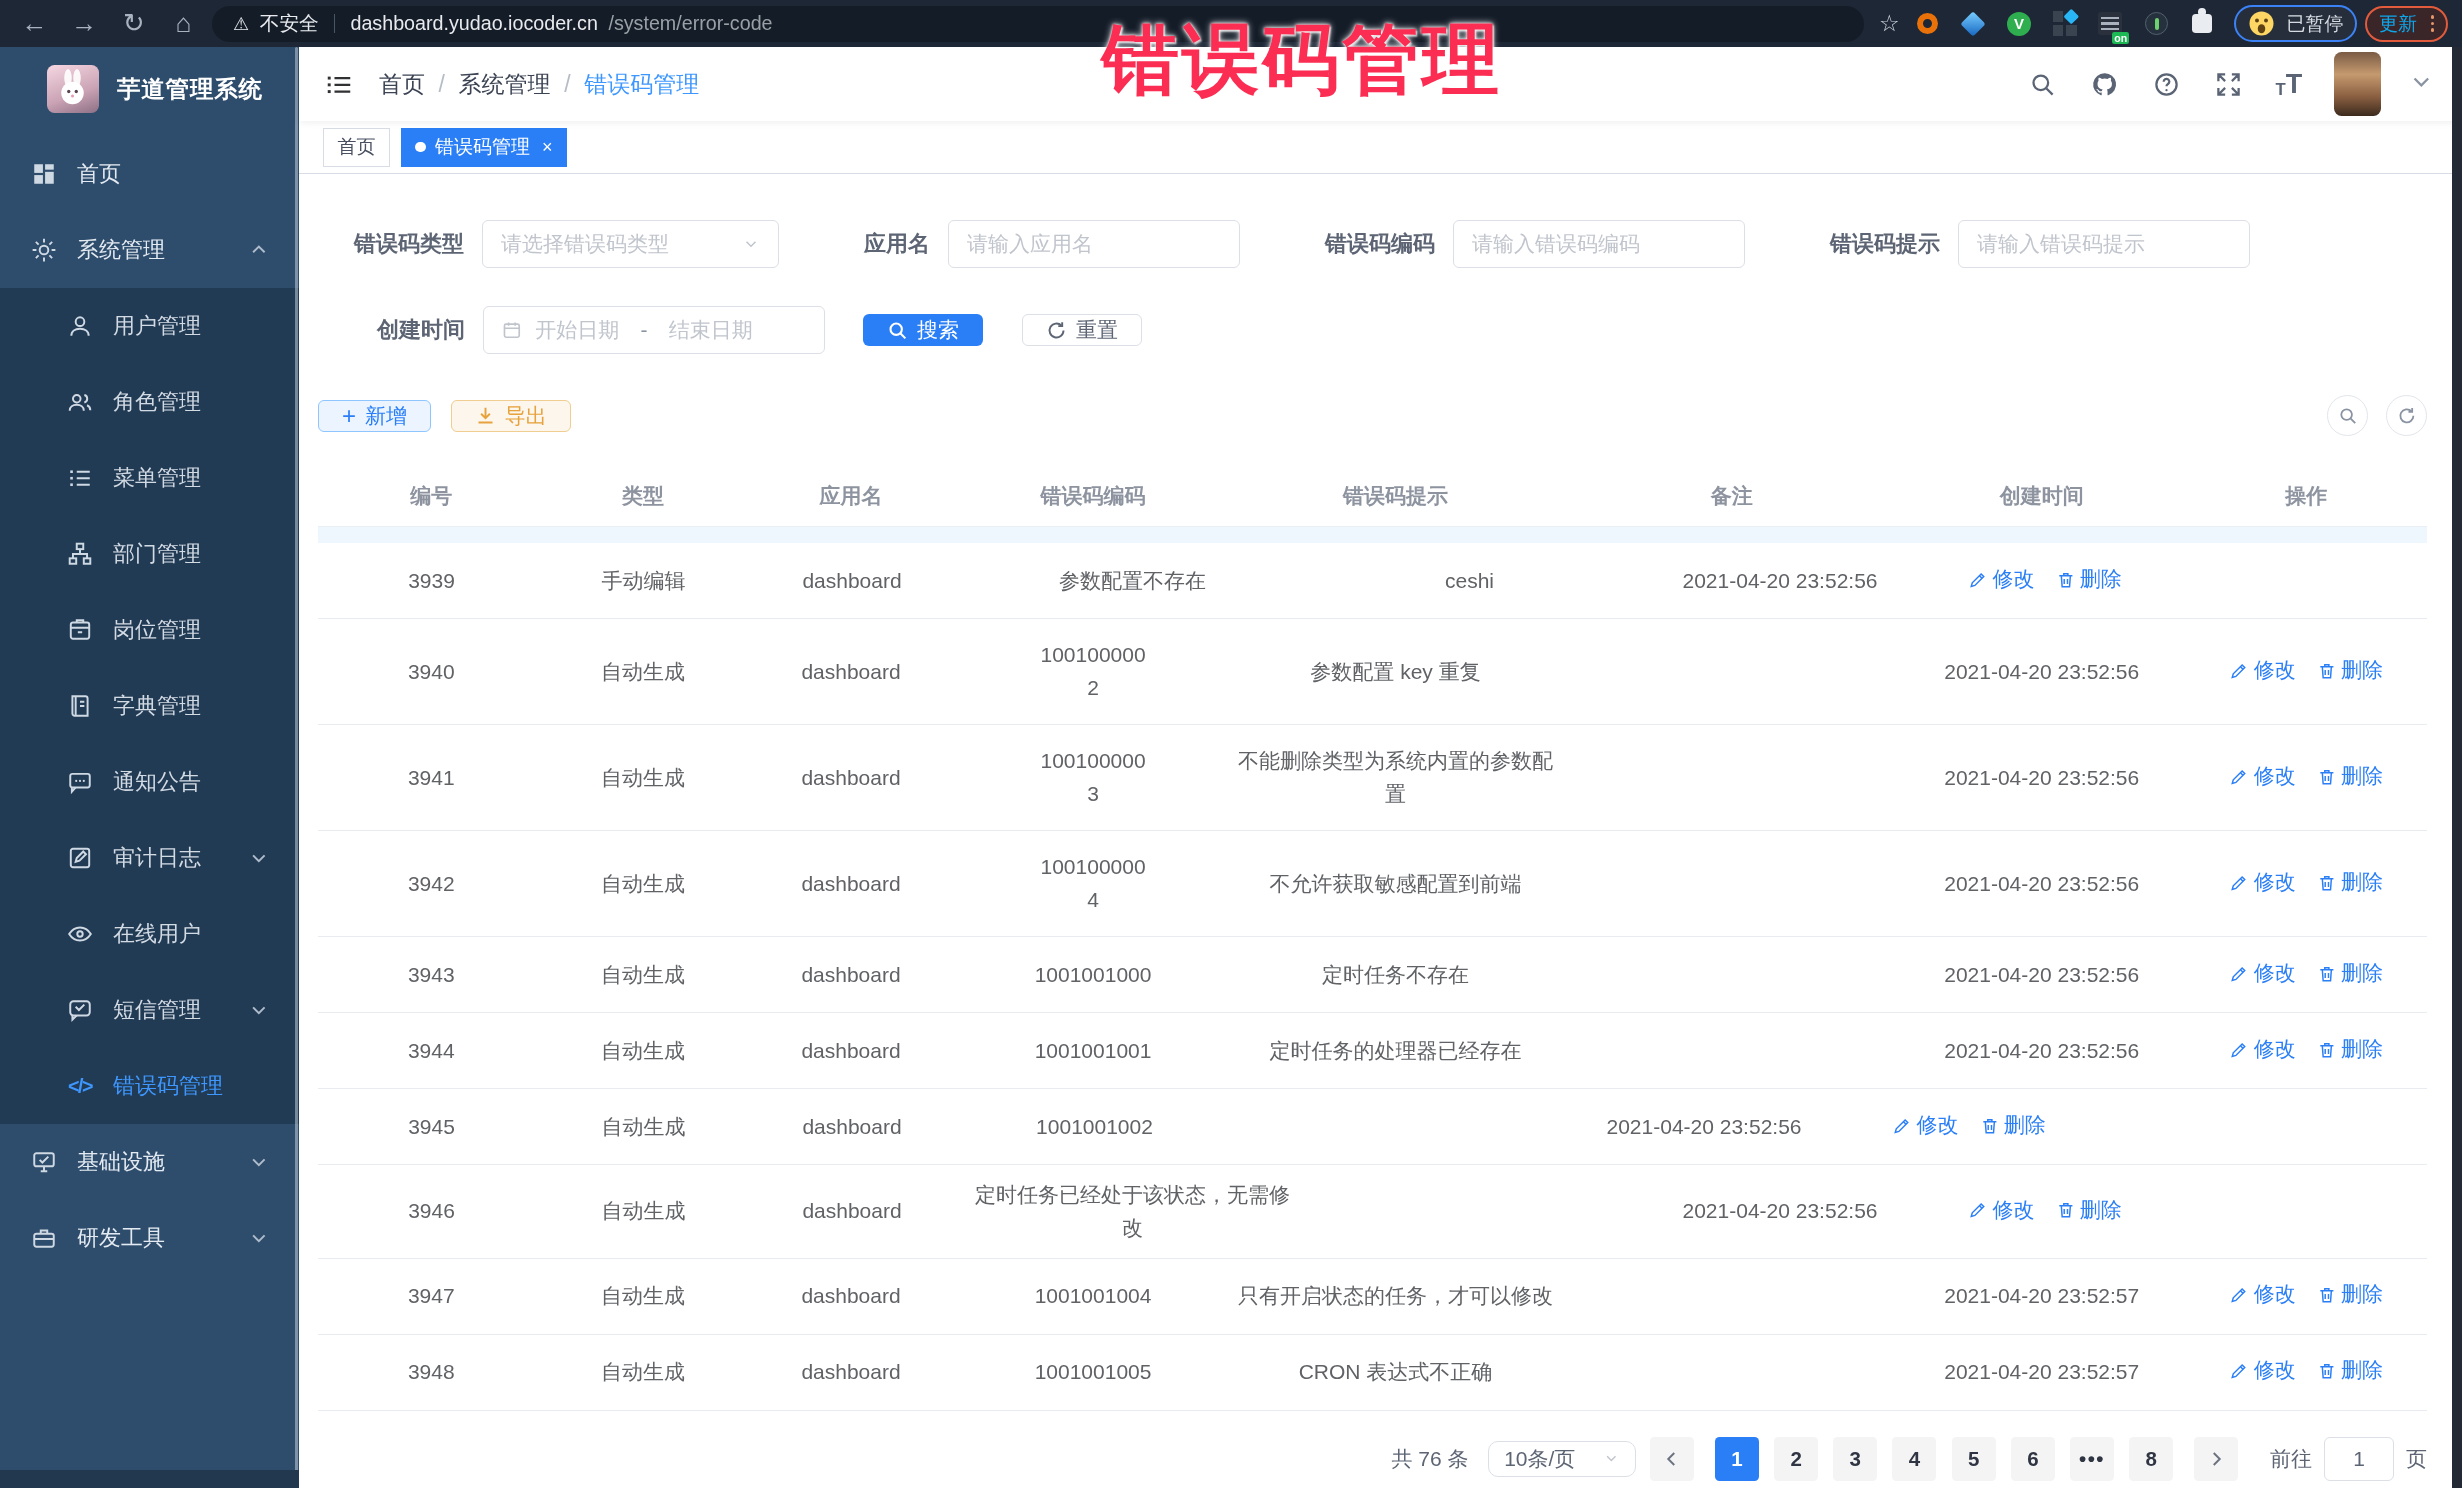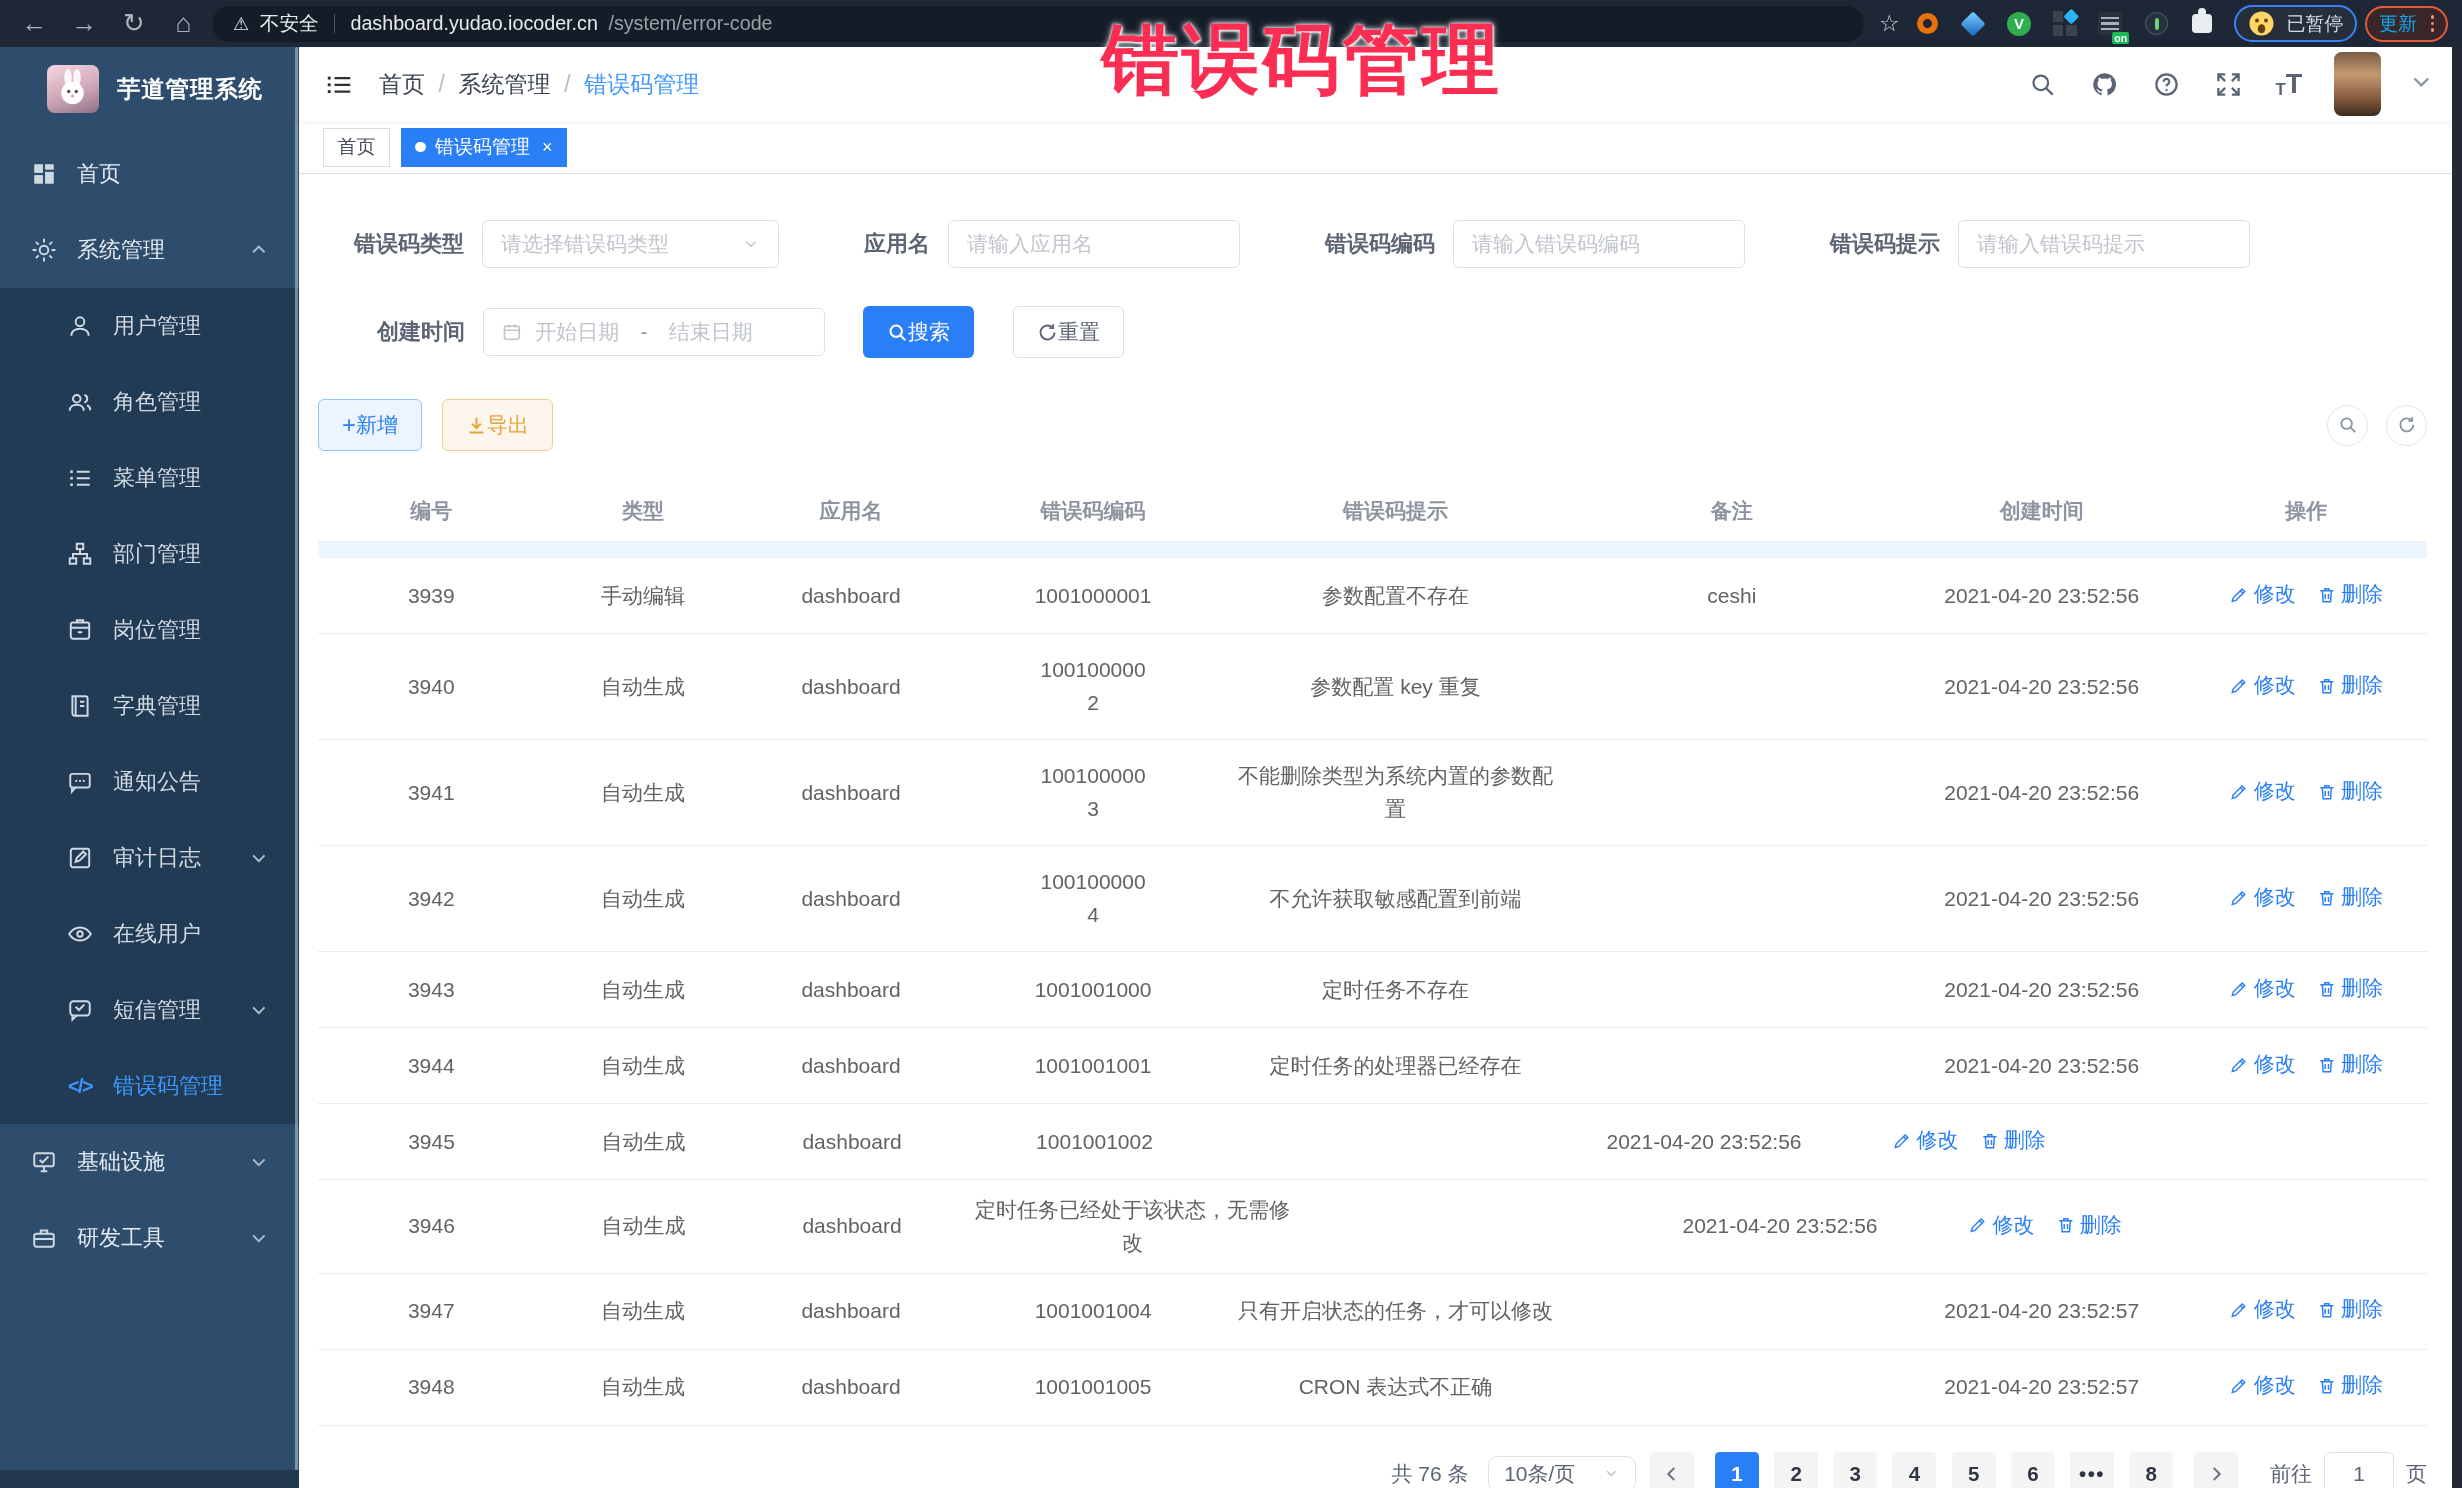--- a/index.html
+++ b/index.html
@@ -92,21 +92,21 @@
   .fselect { width:297px; justify-content:space-between; cursor:pointer; }
   .finput { width:292px; }
   .finput input { border:none; outline:none; width:100%; font-size:21px; color:#606266; font-family:inherit; }
   .finput input::placeholder { color:#c0c4cc; }
   .fgap { width:85px; flex:0 0 auto; }
   .frow .chev { color:#c0c4cc; display:flex; }
   .daterange { width:342px; gap:13.6px; }
   .daterange .ph { color:#c0c4cc; }
   .daterange .dsep { color:#8a93a2; margin:0 7.6px; }
   .cal-ic { color:#c0c4cc; display:flex; }
-  .btn { height:52px; border-radius:6px; border:1.5px solid transparent; display:inline-flex; align-items:center; justify-content:center; font-size:21px; cursor:pointer; padding:0 23px; font-family:inherit; background:#fff; }
+  .btn { height:32px; border-radius:6px; border:1.5px solid transparent; display:inline-flex; align-items:center; justify-content:center; gap:9px; font-size:21px; cursor:pointer; padding:0 23px; font-family:inherit; background:#fff; }
   .btn svg { width:21px; height:21px; }
   .btn-primary { background:#2a7ff7; color:#fff; margin-left:38px; }
   .btn-plain { border-color:#dcdfe6; color:#5d6574; margin-left:39px; }
   .btn-add { background:#ecf5ff; border-color:#8fc6ff; color:#2a7ff7; }
   .btn-export { background:#fdf6ec; border-color:#f0cd90; color:#e6a23c; margin-left:19.7px; }
   .btnrow { display:flex; align-items:center; margin-top:41px; }
   .btnrow .right { margin-left:auto; display:flex; gap:18px; }
   .circle-btn { width:41px; height:41px; border-radius:50%; border:1.5px solid #e2e5ea; background:#fff; color:#8a93a2; display:flex; align-items:center; justify-content:center; cursor:pointer; }
   .circle-btn svg { width:19.7px; height:19.7px; }
 
@@ -558,21 +558,20 @@
             <span class="td c5">备注</span>
             <span class="td c6">创建时间</span>
             <span class="td c7">操作</span>
           </div>
           <div class="hover-band"></div>
           <div id="table-body">
               <div class="tr">
                 <span class="td c0">3939</span>
                 <span class="td c1">手动编辑</span>
                 <span class="td c2">dashboard</span>
-                <span class="td c3">1001000001</span>
                 <span class="td c4">参数配置不存在</span>
                 <span class="td c5">ceshi</span>
                 <span class="td c6">2021-04-20 23:52:56</span>
                 <span class="td c7"><span class="rowlink">
                     <svg viewBox="0 0 24 24" fill="none" stroke="currentColor" stroke-width="1.8">
                       <path d="M4 20l1.2-4.4L16 4.8l3.2 3.2L8.4 18.8 4 20z"></path>
                       <path d="M14 7l3 3"></path>
                     </svg>
                     <span>修改</span>
                   </span><span class="rowlink">

